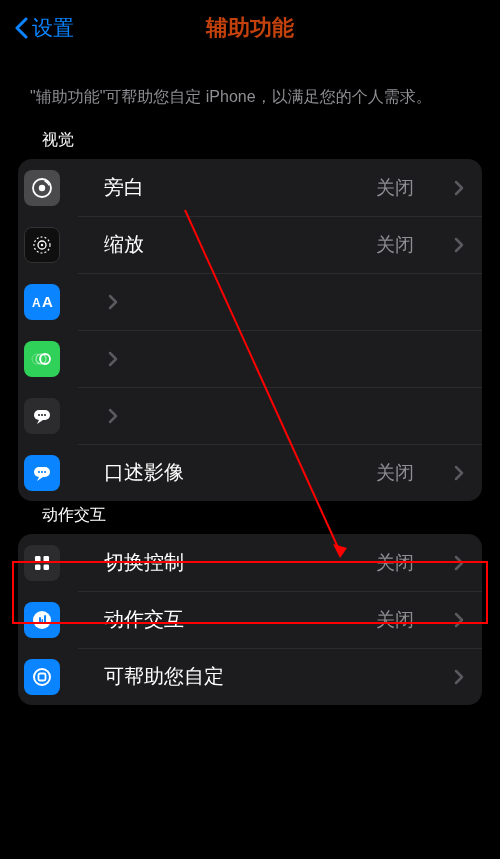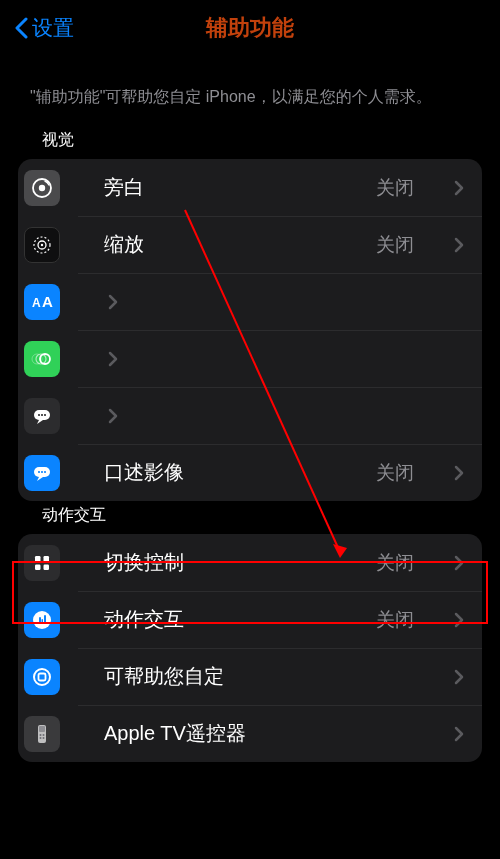--- a/index.html
+++ b/index.html
@@ -299,38 +299,20 @@
           </svg>
       </div>
       <div class="row-label">可帮助您自定</div>
       <div class="row-chevron">
           <svg width="10" height="16" viewBox="0 0 10 16">
             <path d="M2 2 L8 8 L2 14" stroke="#5a5a5e" stroke-width="2.5" fill="none" stroke-linecap="round" stroke-linejoin="round"></path>
           </svg>
         </div>
     </div>
 
-    <div class="row">
-      <div class="icon" style="background:#3a3a3c">
-        <svg width="22" height="22" viewBox="0 0 22 22">
-            <rect x="7" y="2" width="8" height="18" rx="2" fill="#bfbfc0"></rect>
-            <rect x="8" y="3" width="6" height="6" rx="1" fill="#8e8e93"></rect>
-            <circle cx="9.5" cy="12" r="1" fill="#6e6e73"></circle>
-            <circle cx="12.5" cy="12" r="1" fill="#6e6e73"></circle>
-            <circle cx="9.5" cy="15" r="1" fill="#6e6e73"></circle>
-            <circle cx="12.5" cy="15" r="1" fill="#6e6e73"></circle>
-          </svg>
-      </div>
-      <div class="row-label">Apple TV遥控器</div>
-      <div class="row-chevron">
-          <svg width="10" height="16" viewBox="0 0 10 16">
-            <path d="M2 2 L8 8 L2 14" stroke="#5a5a5e" stroke-width="2.5" fill="none" stroke-linecap="round" stroke-linejoin="round"></path>
-          </svg>
-        </div>
-    </div>
 
   </div>
 </div>
 
 <div class="highlight-box"></div>
 <svg class="arrow-svg" width="500" height="859">
   <line x1="185" y1="210" x2="340" y2="552" stroke="#ff0000" stroke-width="2"></line>
   <polygon points="340,558 333,544 347,548" fill="#ff0000"></polygon>
 </svg>
 

